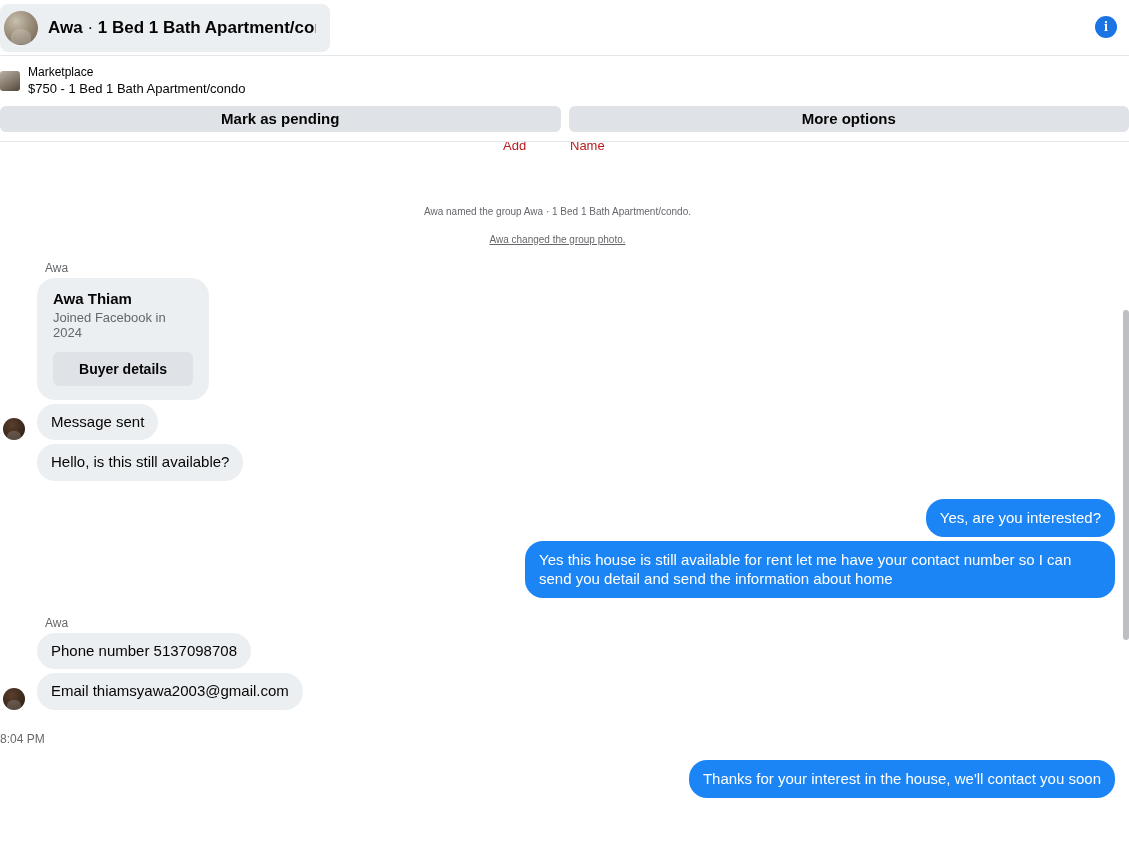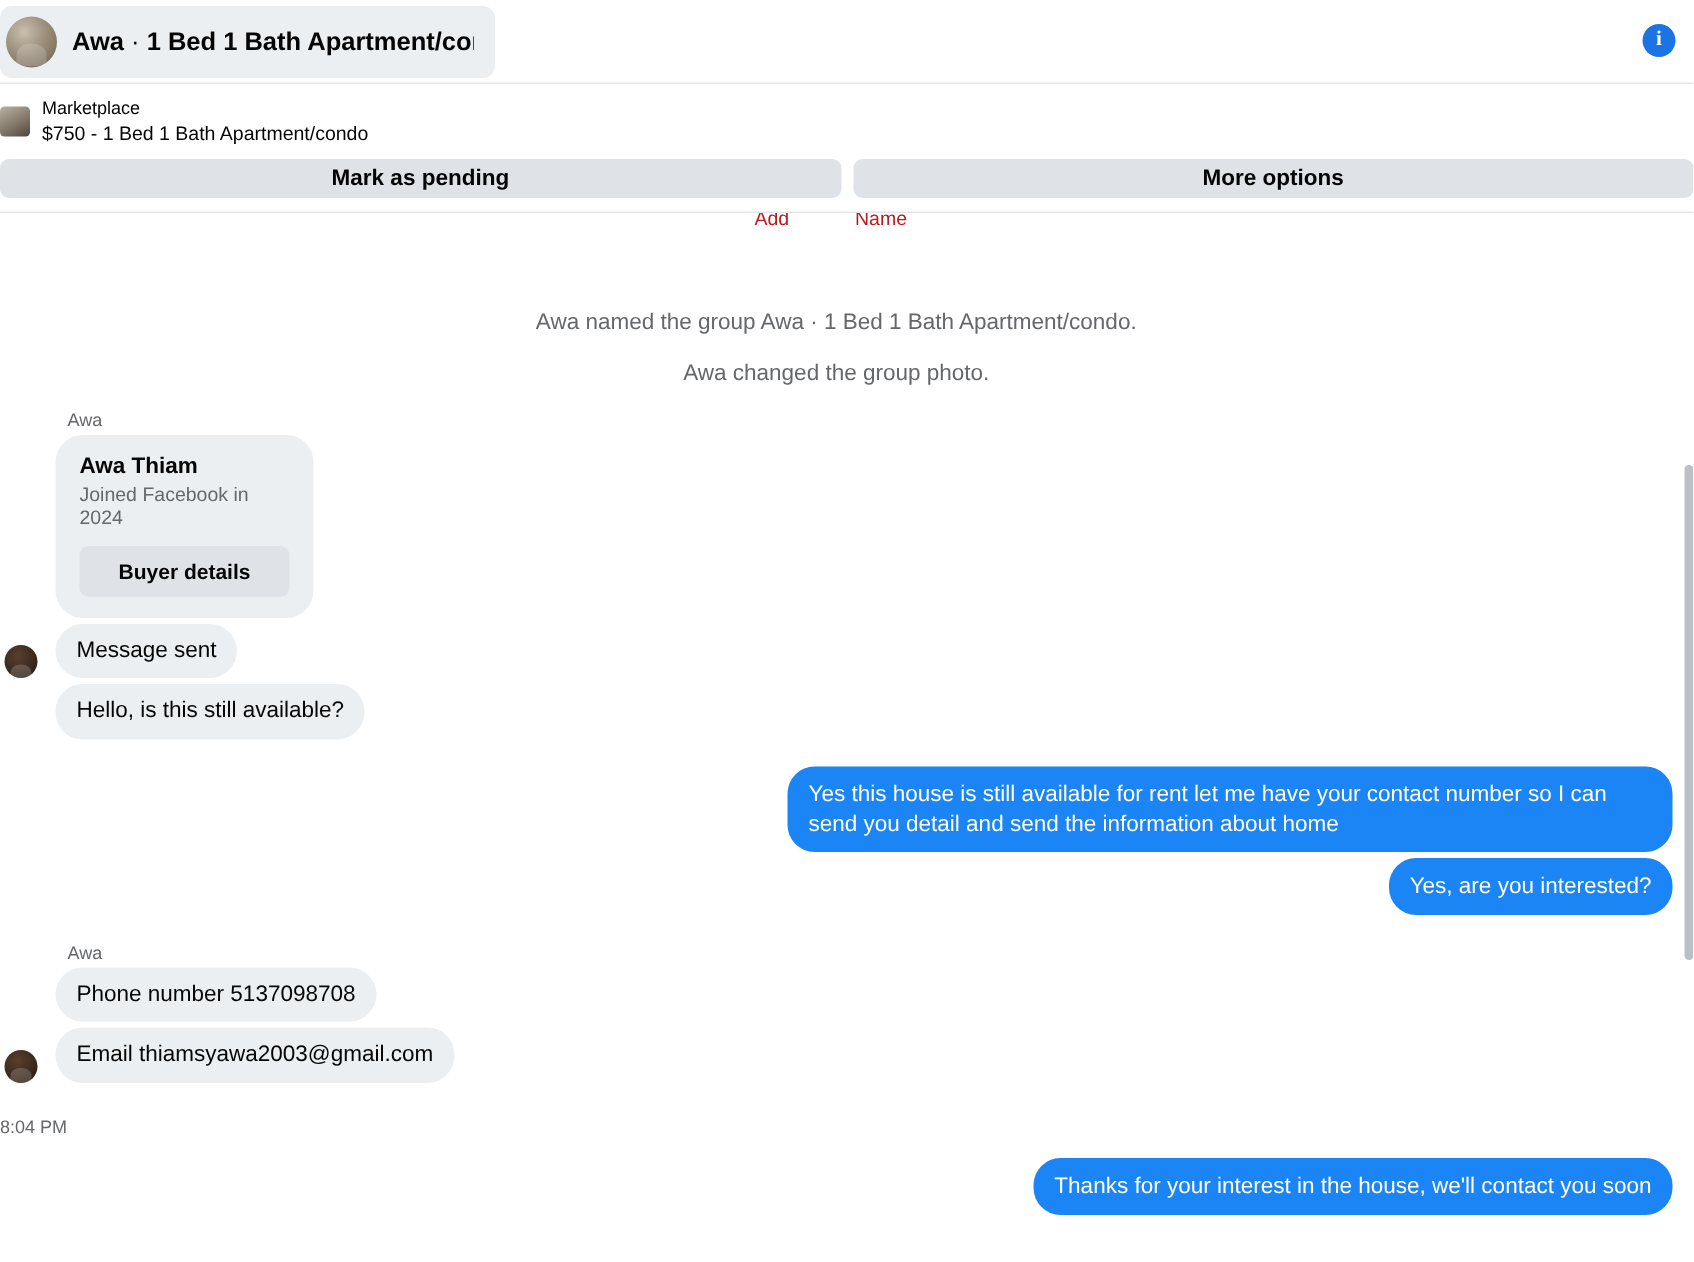--- a/index.html
+++ b/index.html
@@ -150,27 +150,27 @@
   
   .thread {
     position: relative;
     height: 679px;
     background: #ffffff;
     padding: 0 14px 0 0;
     overflow: hidden;
   }
   .system-msg {
     text-align: center;
-    font-size: 15px;
+    font-size: 10px;
     color: #65676b;
     margin: 16px auto;
     width: 100%;
   }
   .sys1 { margin-top: 46px; }
-  .sys2 { margin-top: 17px; }
+  .sys2 { margin-top: 17px; text-decoration: underline; }
 
   .msg-group { margin-top: 14px; }
   .sender-name {
     font-size: 12px;
     color: #65676b;
     margin-left: 45px;
     margin-bottom: 3px;
   }
   .row {
     display: flex;
@@ -320,24 +320,24 @@
       </div>
 
       <div class="row">
         <div class="gutter"></div>
         <div class="bubble-in">Hello, is this still available?</div>
       </div>
     </div>
 
     <div class="msg-group" style="margin-top:18px;">
       <div class="row out">
+        <div class="bubble-out">Yes, are you interested?</div>
+      </div>
+      <div class="row out">
         <div class="bubble-out">Yes this house is still available for rent let me have your contact number so I can send you detail and send the information about home</div>
-      </div>
-      <div class="row out">
-        <div class="bubble-out">Yes, are you interested?</div>
       </div>
     </div>
 
     <div class="msg-group" style="margin-top:18px;">
       <div class="sender-name">Awa</div>
 
       <div class="row">
         <div class="gutter"></div>
         <div class="bubble-in">Phone number 5137098708</div>
       </div>

